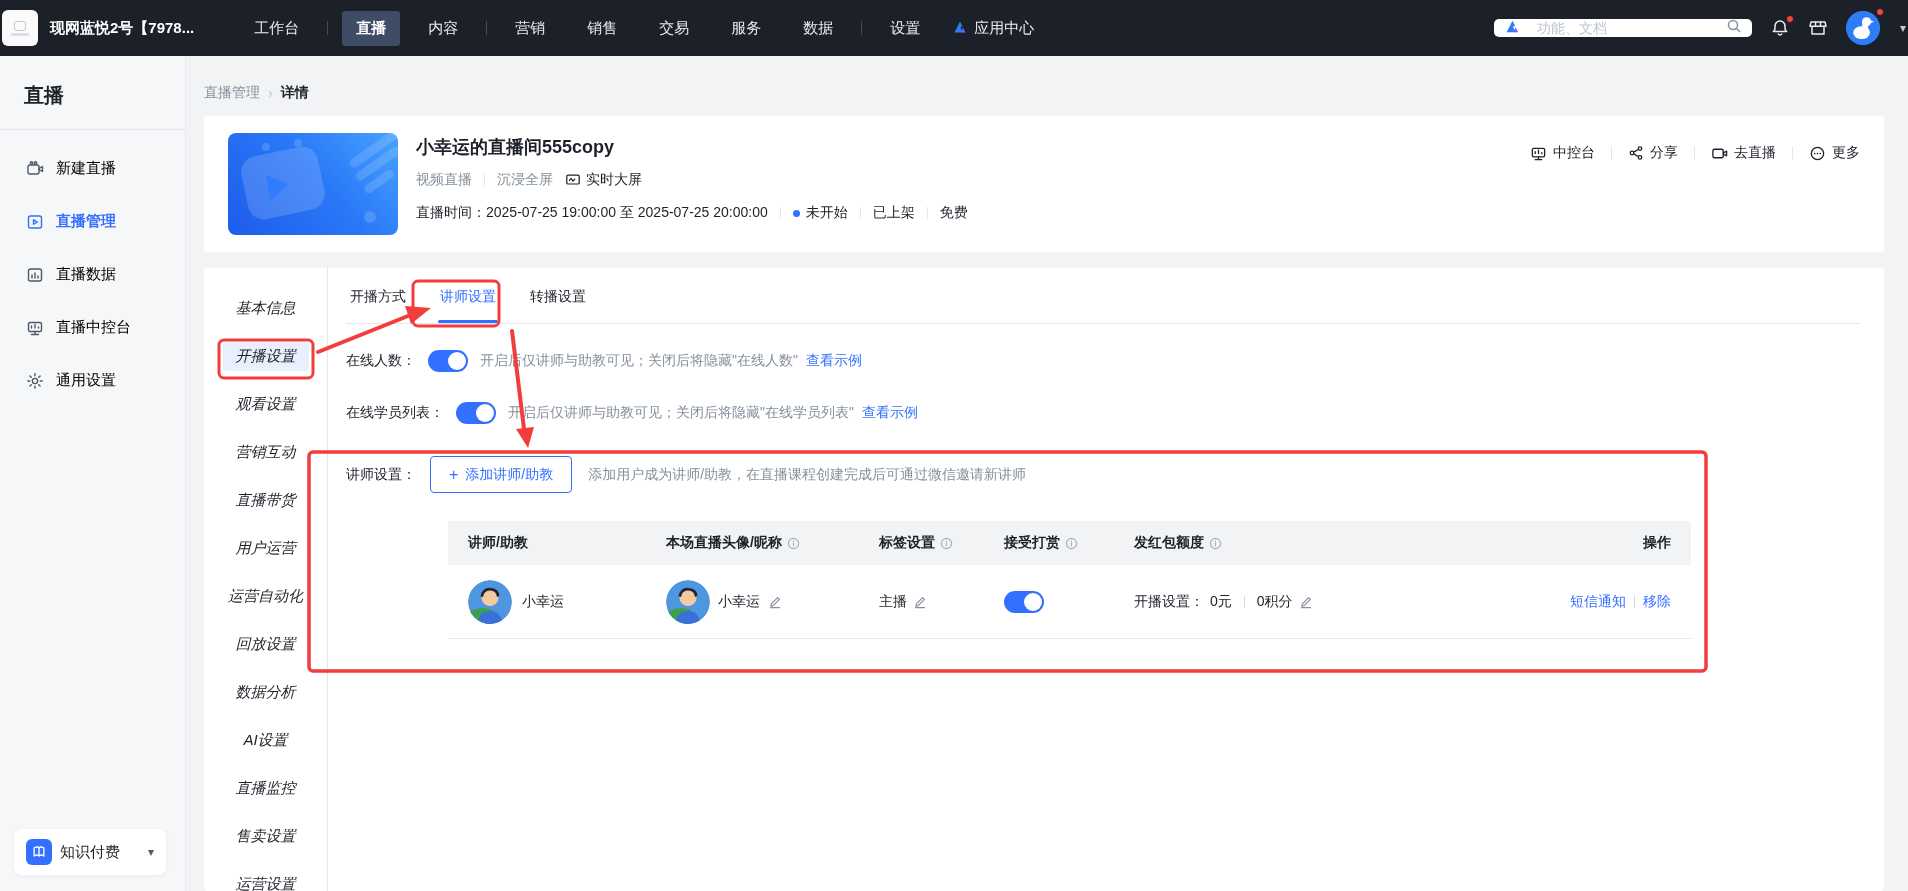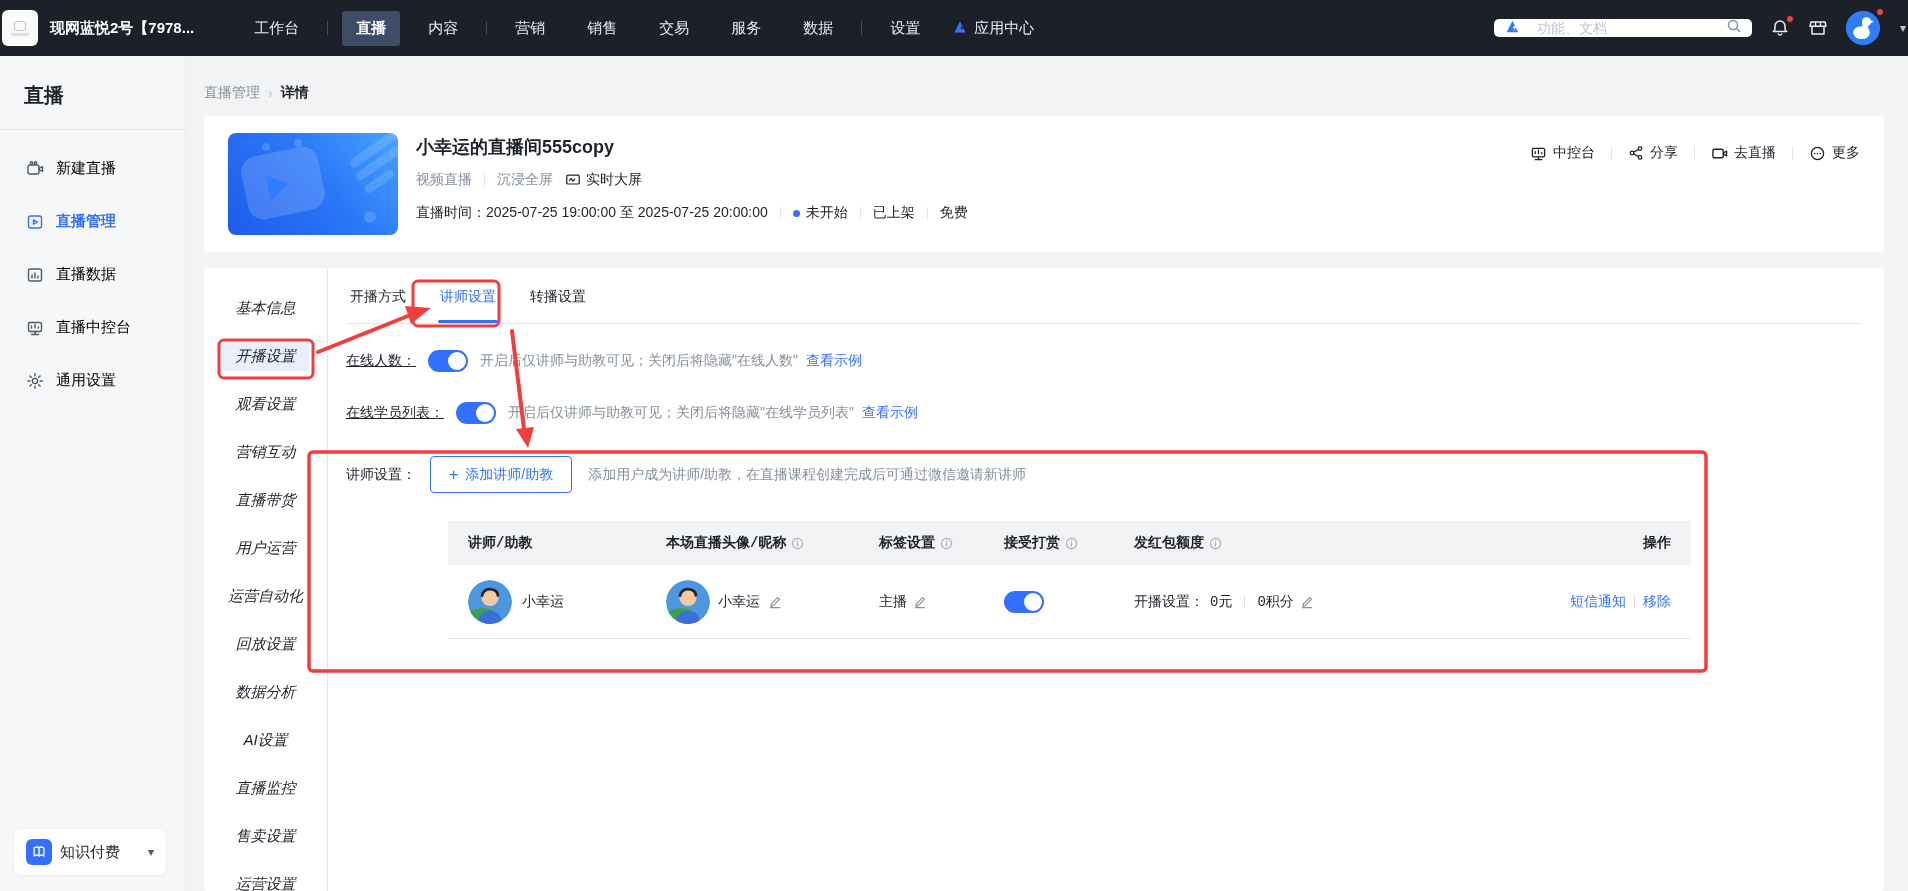--- a/index.html
+++ b/index.html
@@ -76,32 +76,32 @@
   .setnav .snitem span { padding:5px 13px; border-radius:3px; white-space:nowrap; }
   .setnav .snitem.active span { background:#e7f0fc; }
   .content { flex:1; padding:0 24px 0 18px; }
   .tabbar { height:56px; display:flex; align-items:flex-end; gap:26px; border-bottom:1px solid #e5e6eb; }
   .tab { font-size:14px; color:#1d2129; padding:0 4px 17px 4px; cursor:pointer; position:relative; }
   .tab.active { color:#3370ff; }
   .tab.active::after { content:""; position:absolute; left:2px; right:2px; bottom:0; height:3px; background:#3370ff; border-radius:2px; }
 
   .panelbody { padding-top:26px; font-size:14px; }
   .swrow { display:flex; align-items:center; margin-bottom:30px; }
-  .swrow .lbl { color:#1d2129;text-decoration:underline; }
+  .swrow .lbl { color:#1d2129; }
   .toggle { width:40px; height:22px; border-radius:11px; background:#3370ff; position:relative; margin:0 12px; cursor:pointer; flex:0 0 auto; }
   .toggle::after { content:""; position:absolute; top:2px; right:2px; width:18px; height:18px; border-radius:50%; background:#fff; }
   .swrow .desc { color:#86909c; }
   .swrow .lnk { color:#3370ff; margin-left:8px; cursor:pointer; }
 
   .lectrow { display:flex; align-items:center; margin-top:32px; }
   .addbtn { margin-left:14px; height:37px; border:1px solid #3370ff; color:#3370ff; background:#fff; border-radius:4px; display:flex; align-items:center; gap:7px; padding:0 18px; font-size:14px; cursor:pointer; }
   .addbtn .plus { font-size:16px; }
   .lectrow .desc { color:#86909c; margin-left:16px; }
 
-  .lect-table { margin:28px 0 0 102px; width:1243px;font-family:Liberation Mono, monospace; }
+  .lect-table { margin:28px 0 0 102px; width:1243px; }
   .thead { display:flex; align-items:center; height:44px; background:#f2f3f5; padding:0 20px; font-weight:700; color:#1d2129; }
   .trow { display:flex; align-items:center; height:74px; padding:0 20px; border-bottom:1px solid #e5e6eb; }
   .c1 { width:198px; display:flex; align-items:center; gap:10px; }
   .c2 { width:213px; display:flex; align-items:center; gap:8px; }
   .c3 { width:125px; display:flex; align-items:center; gap:6px; }
   .c4 { width:130px; display:flex; align-items:center; gap:6px; }
   .c5 { flex:1; display:flex; align-items:center; gap:6px; }
   .c6 { width:110px; display:flex; align-items:center; justify-content:flex-end; gap:8px; text-align:right; }
   .hcell { display:flex; align-items:center; gap:5px; }
   .trow .toggle { margin:0; }

